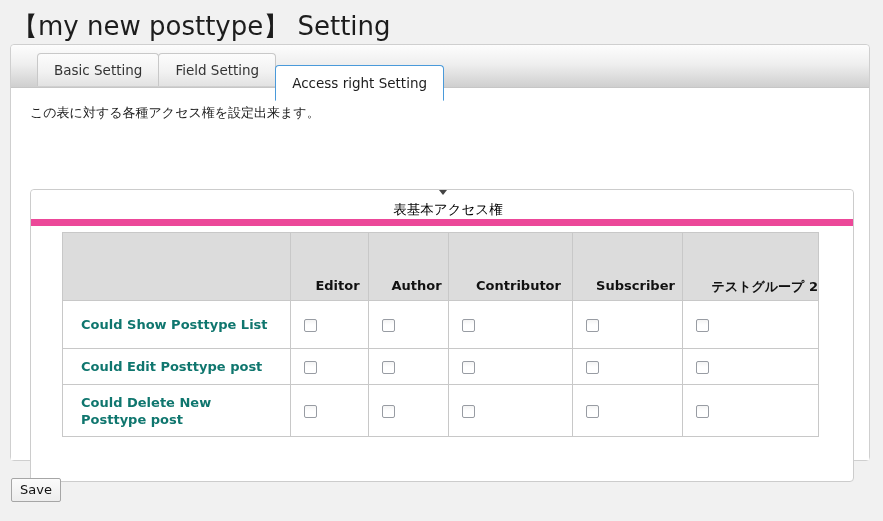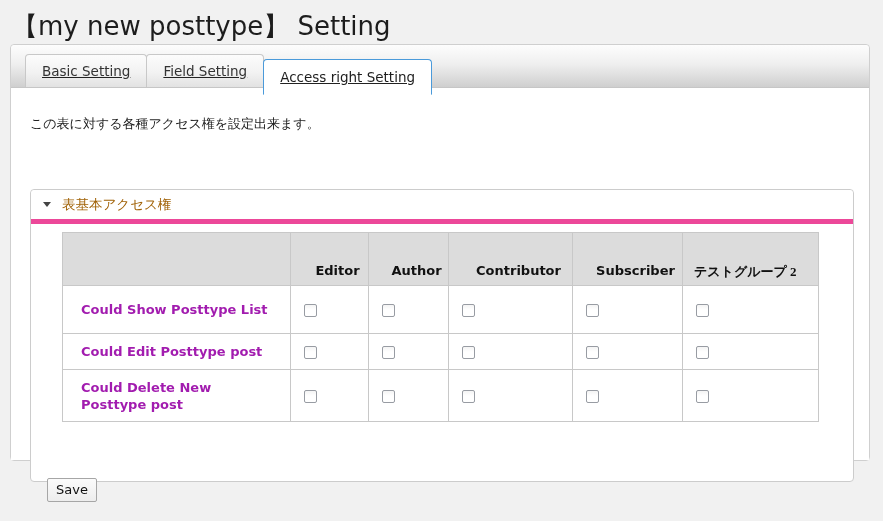--- a/index.html
+++ b/index.html
@@ -48,26 +48,25 @@
     top: 0px;
     width: 858px;
     height: 43px;
     background: linear-gradient(to bottom, #fdfdfd 0%, #efefef 45%, #cfcfcf 100%);
     border-bottom: 1px solid #c6c6c6;
     border-radius: 4px 4px 0 0;
     box-sizing: border-box;
   }
   .tabs {
     position: absolute;
-    left: 14px;
+    left: 26px;
     top: 8px;
     display: flex;
-    align-items: center;
+    align-items: flex-start;
     height: 35px;
-    text-decoration: underline;
   }
   .tab {
     position: relative;
     height: 33px;
     line-height: 32px;
     padding: 0 16px;
     font-size: 13.5px;
     color: #333333;
     background: linear-gradient(to bottom, #fcfcfc 0%, #f2f2f2 55%, #e2e2e2 100%);
     border: 1px solid #c8c8c8;
@@ -96,21 +95,21 @@
     left: 0;
     top: 43px;
     width: 858px;
     height: 372px;
     background: #ffffff;
     box-sizing: border-box;
   }
   .description {
     position: absolute;
     left: 19px;
-    top: 27px;
+    top: 16px;
     font-size: 13px;
     color: #222222;
     white-space: nowrap;
   }
 
   
   .accordion {
     position: absolute;
     left: 19px;
     top: 101px;
@@ -118,29 +117,30 @@
     height: 293px;
     border: 1px solid #cccccc;
     border-radius: 4px;
     background: #ffffff;
     box-sizing: border-box;
   }
   .accordion-header {
     position: relative;
     height: 29px;
     line-height: 29px;
-    border-bottom: 5px solid #ec4899;
+    border-bottom: 7px solid #ec4899;
     padding-left: 12px;
     font-size: 13.5px;
-    color: #a16207;
+    color: #000000;
     display: flex;
     align-items: center;
     cursor: pointer;
     background: #ffffff;
     border-radius: 4px 4px 0 0;
+    flex-direction: column;
   }
   .tri {
     width: 0;
     height: 0;
     border-left: 4.5px solid transparent;
     border-right: 4.5px solid transparent;
     border-top: 5px solid #444444;
     margin-right: 11px;
     display: inline-block;
   }
@@ -156,41 +156,40 @@
     background: #ffffff;
   }
   .perm-table th,
   .perm-table td {
     border: 1px solid #c8c8c8;
     box-sizing: border-box;
     font-size: 13px;
   }
   .perm-table thead th {
     background: #dcdcdc;
-    height: 53px;
+    height: 68px;
     font-weight: bold;
     color: #111111;
     vertical-align: bottom;
     padding: 0 0 7px 16px;
     text-align: center;
   }
   .perm-table thead th.col-label {
     background: #dcdcdc;
   }
   .perm-table thead th.col-jp {
-    text-align: left;
+    text-align: right;
     padding-left: 11px;
     padding-bottom: 6px;
     line-height: 15px;
     vertical-align: bottom;
-    font-family: Liberation Serif, serif;
   }
   .perm-table tbody td.row-label {
     font-weight: bold;
-    color: #a21caf;
+    color: #0f766e;
     padding: 8px 10px 8px 18px;
     line-height: 17px;
     vertical-align: middle;
     background: #ffffff;
   }
   .perm-table tbody td.cbcell {
     background: #ffffff;
     padding: 0 0 0 13px;
     vertical-align: middle;
   }
@@ -216,21 +215,20 @@
     line-height: 22px;
     padding: 0 8px;
     font-size: 13px;
     font-family: "DejaVu Sans", "Liberation Sans", sans-serif;
     color: #111111;
     background: linear-gradient(to bottom, #fbfbfb 0%, #ededed 100%);
     border: 1px solid #a6a6a6;
     border-radius: 2px;
     cursor: pointer;
     box-sizing: border-box;
-    margin-left: 36px;
   }
 </style>
 </head>
 <body>
 
 <div class="page-title">【my new posttype】 Setting</div>
 
 <div class="panel">
 
   <div class="tabbar">

